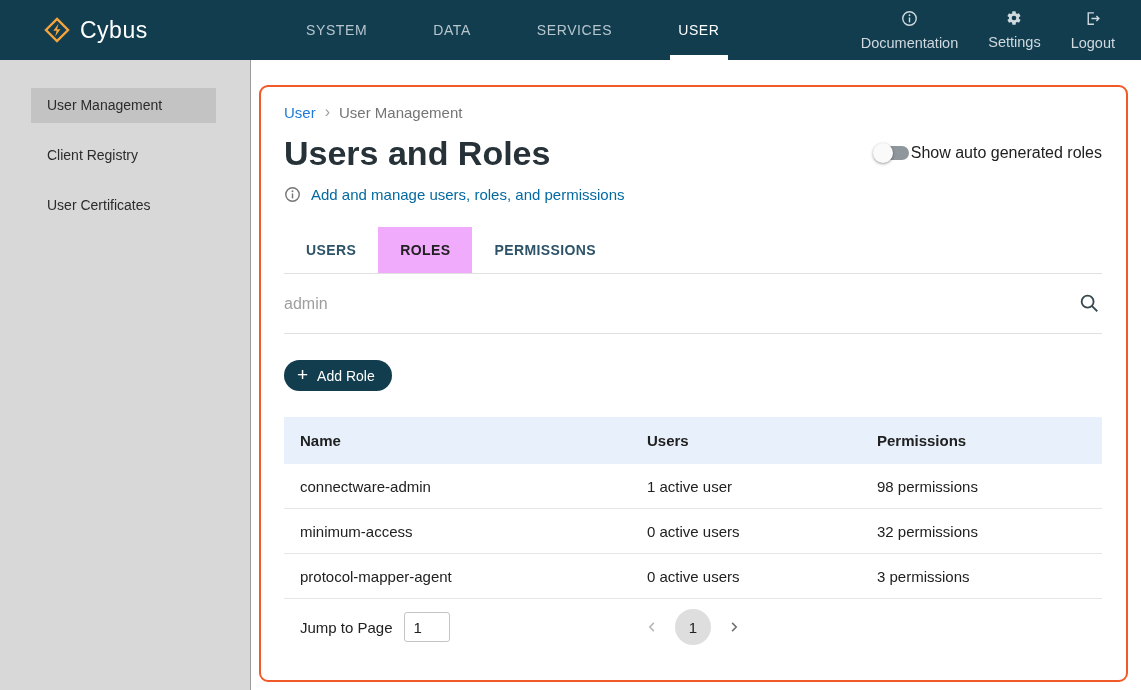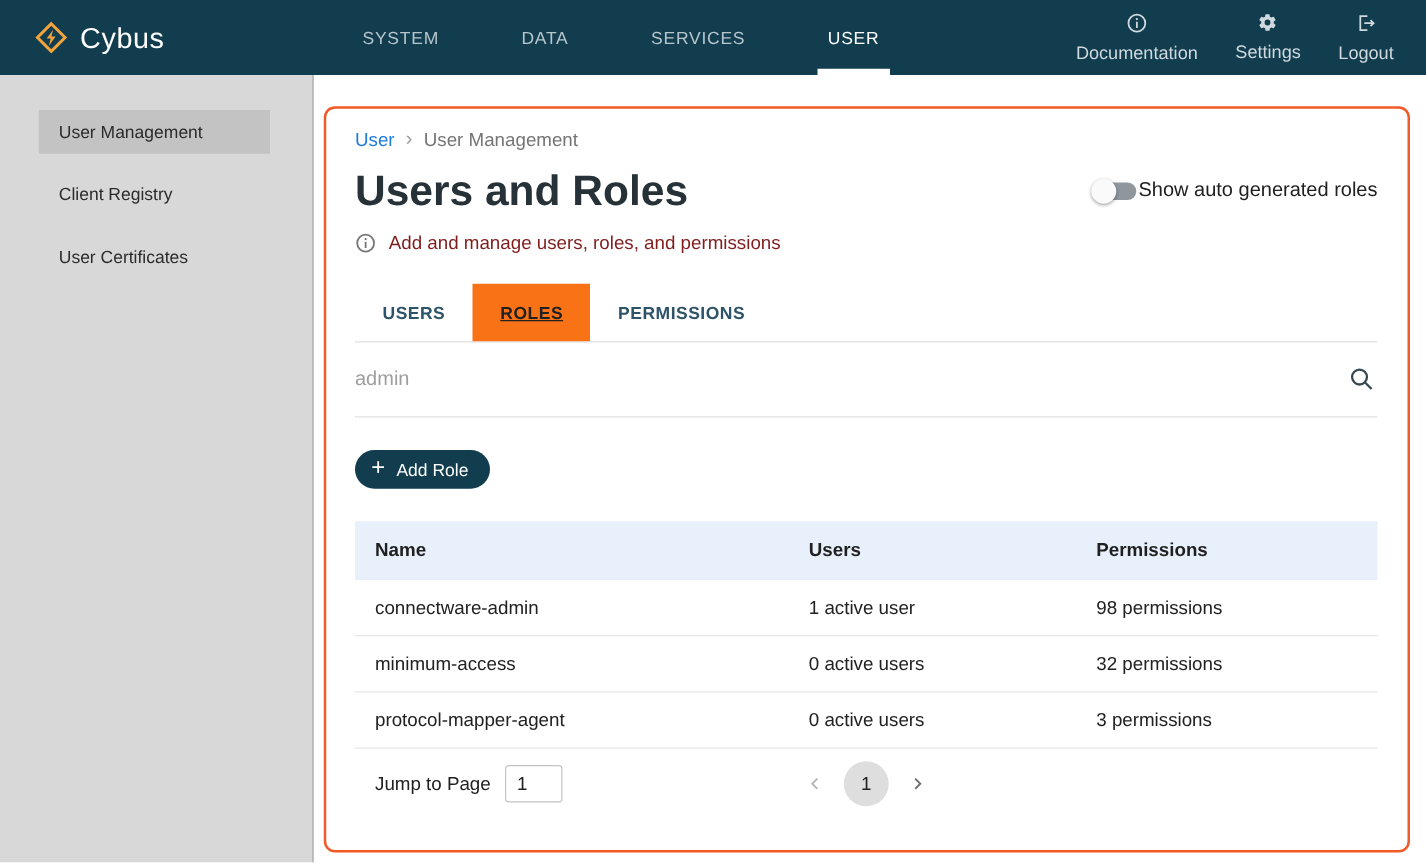--- a/index.html
+++ b/index.html
@@ -11,21 +11,21 @@
     overflow: hidden;
     color: #212121;
   }
 
   
   .navbar {
     height: 60px;
     background: #113d4f;
     display: flex;
     align-items: center;
-    padding: 0 26px 0 28px;
+    padding: 0 26px 0 44px;
     position: relative;
     z-index: 5;
     text-align: right;
   }
   .brand { display: flex; align-items: center; gap: 10px; width: 196px; cursor: pointer; }
   .brand-logo { width: 26px; height: 26px; }
   .brand-name { color: #ffffff; font-size: 23px; font-weight: 400; letter-spacing: 0.5px; }
   .nav-items { display: flex; gap: 66px; margin-left: 66px; }
   .nav-item {
     position: relative;
@@ -96,32 +96,32 @@
     background: #8f979c;
   }
   .switch-knob {
     position: absolute; left: 0; top: 0;
     width: 20px; height: 20px; border-radius: 50%;
     background: #fafafa;
     box-shadow: 0 1px 3px rgba(0,0,0,0.4);
   }
   .toggle-label { font-size: 16px; color: #212121; }
 
-  .subtitle-row { display: flex; align-items: center; gap: 10px; margin-top: 10px; color: #7f1d1d; font-size: 15px; }
+  .subtitle-row { display: flex; align-items: center; gap: 10px; margin-top: 10px; color: #0369a1; font-size: 15px; }
 
   .tabs { display: flex; margin-top: 24px; border-bottom: 1px solid #e0e0e0; }
   .tab {
     height: 46px; line-height: 46px;
     padding: 0 22px;
     font-size: 14px; font-weight: 700;
     letter-spacing: 0.4px;
     color: #2d5368;
     cursor: pointer;
   }
-  .tab.active { color: #212121; background: #f97316; text-decoration: underline; }
+  .tab.active { color: #212121; background: #f0abfc; }
 
   .search-row { position: relative; height: 60px; border-bottom: 1px solid #e0e0e0; }
   .search-input {
     width: 100%; height: 100%;
     border: none; outline: none;
     font-size: 16px;
     font-family: "Liberation Sans", sans-serif;
     color: #212121;
     padding-right: 40px;
     background: transparent;

